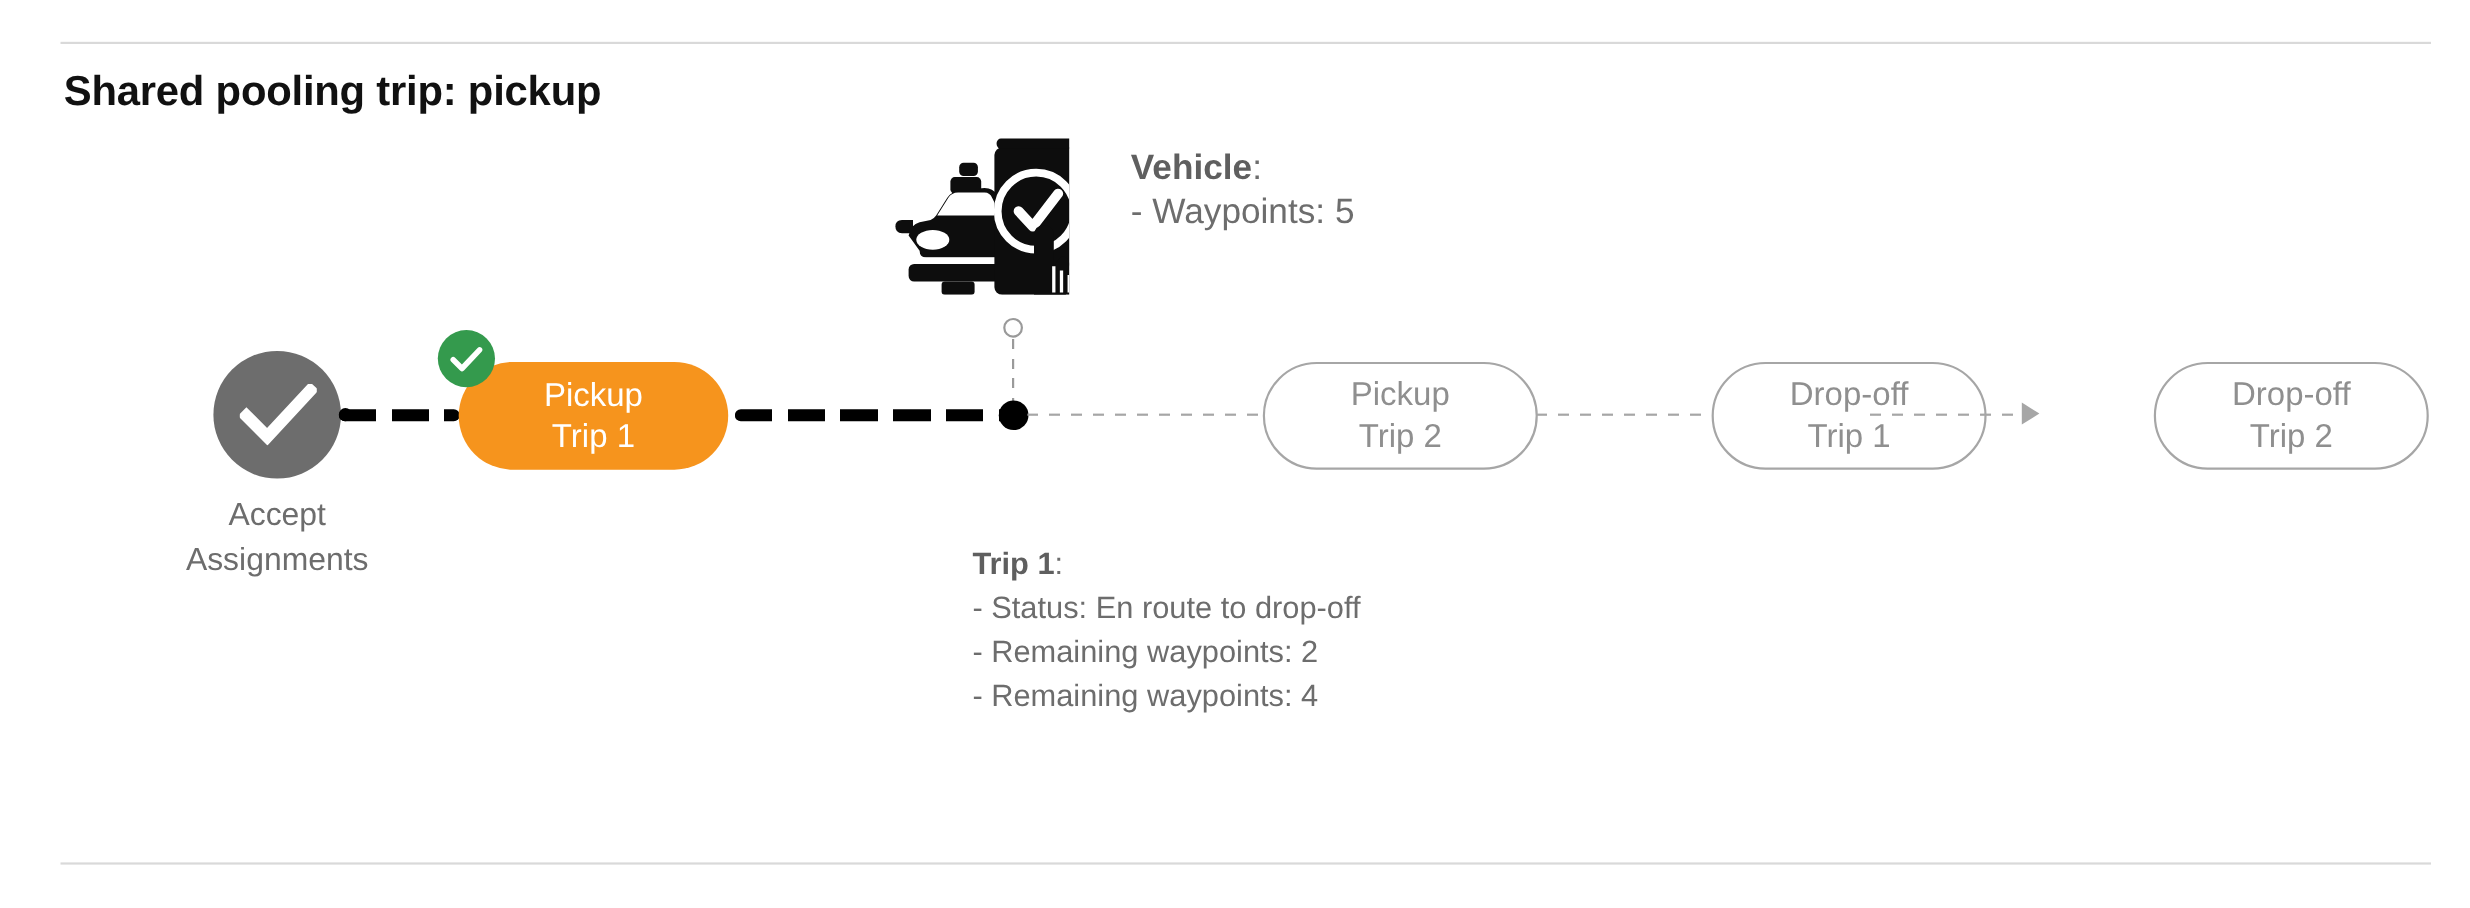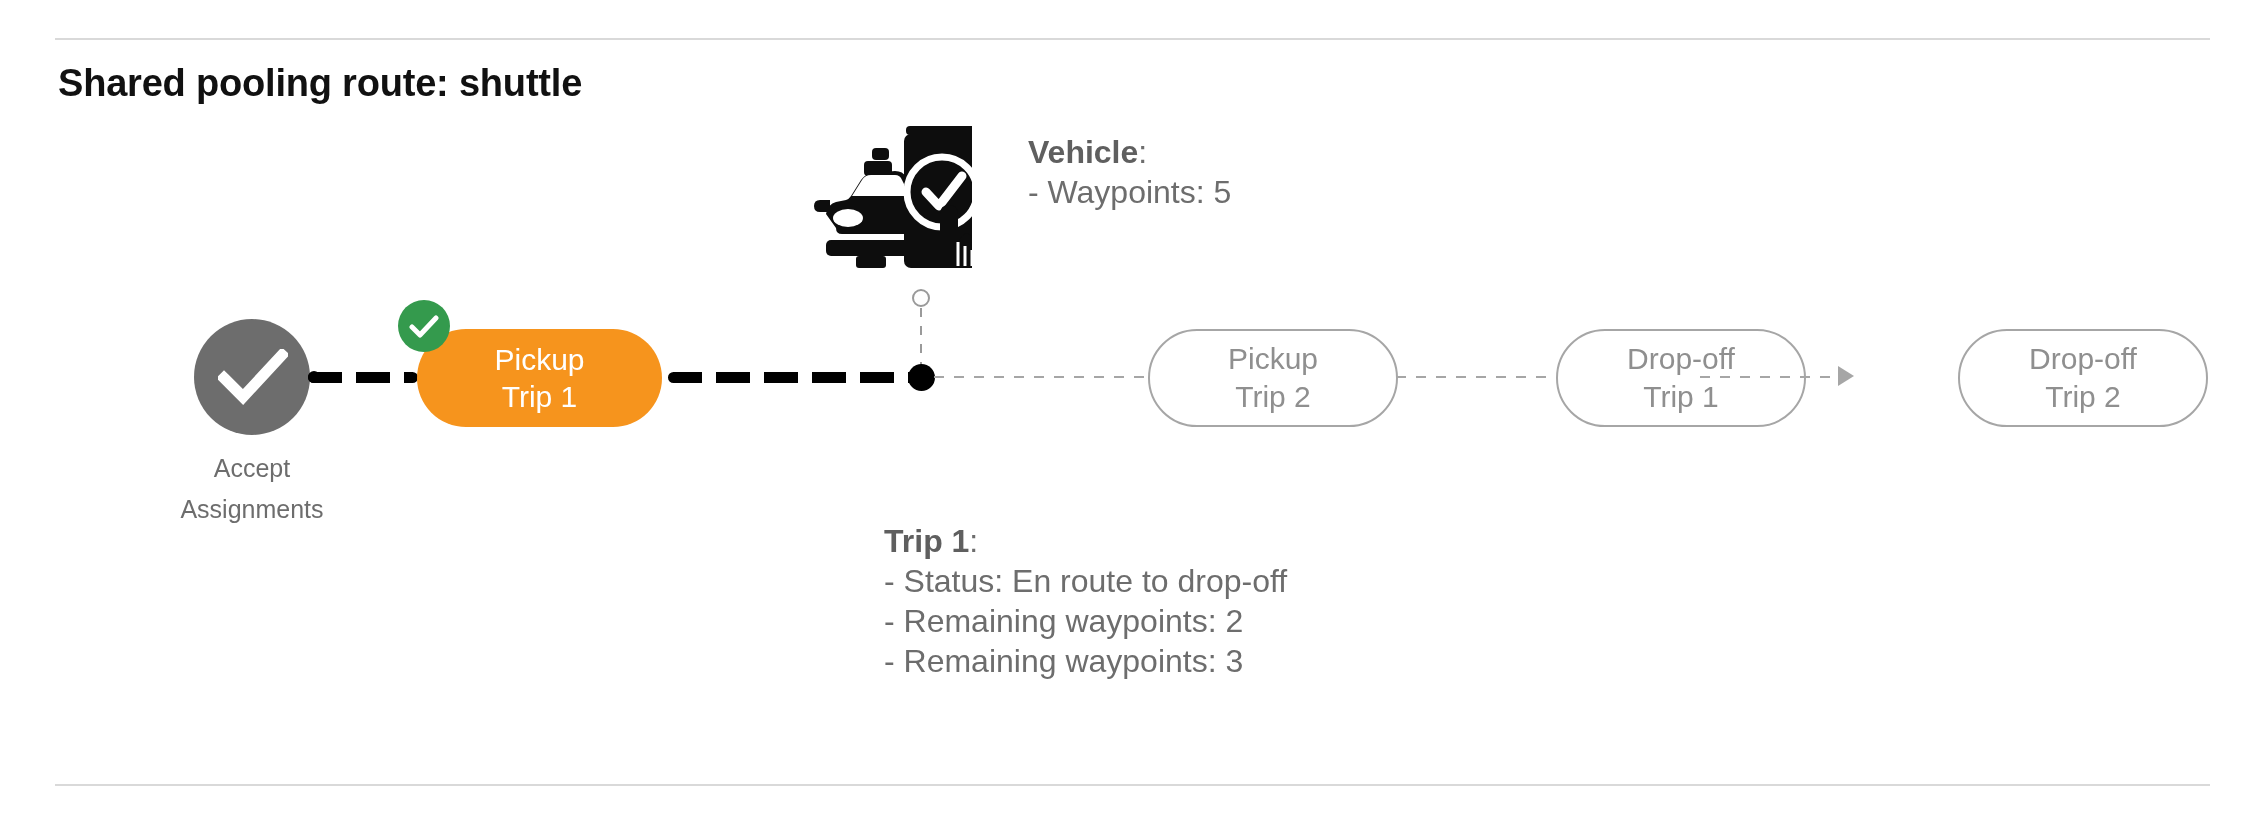--- a/index.html
+++ b/index.html
@@ -29,21 +29,21 @@
 
   
   .accept-node {
     position: absolute; left: 194px; top: 319px;
     width: 116px; height: 116px; border-radius: 50%;
     background: #6d6d6d;
   }
   .accept-node svg { position: absolute; left: 24px; top: 30px; }
   .accept-label {
     position: absolute; left: 112px; top: 448px; width: 280px;
-    text-align: center; color: #6d6d6d; font-size: 25px; line-height: 41px;
+    text-align: center; color: #6d6d6d; font-size: 29px; line-height: 41px;
   }
 
   
   .dash-black {
     position: absolute; height: 11px; top: 372px;
     background-image: repeating-linear-gradient(to right,
        #000 0px, #000 34px, rgba(0,0,0,0) 34px, rgba(0,0,0,0) 48px);
     border-radius: 6px;
   }
   .dash-black.seg1 { left: 308px; width: 110px; }
@@ -119,34 +119,34 @@
     align-items: center; justify-content: center;
     font-size: 30px; line-height: 38px; font-weight: 400;
   }
   .pill-idle.p1 { left: 1148px; }
   .pill-idle.p2 { left: 1556px; }
   .pill-idle.p3 { left: 1958px; }
 
   
   .trips-note {
     position: absolute; left: 884px; top: 493px;
-    font-size: 32px; line-height: 40px; color: #6d6d6d; white-space: nowrap; margin-top: 28px;
+    font-size: 28px; line-height: 40px; color: #6d6d6d; white-space: nowrap;
   }
   .trips-note b { color: #5f5f5f; font-weight: bold; }
   .nowrap { white-space: nowrap; }
 </style>
 </head>
 <body>
 
 <div class="page">
 
   <div class="divider top"></div>
   <div class="divider bottom"></div>
 
-  <div class="page-title">Shared pooling route: shuttle</div>
+  <div class="page-title">Shared pooling trip: pickup</div>
 
   <div class="timeline">
 
     <div class="accept-node">
       <span>
         <svg width="70" height="56" viewBox="0 0 70 56">
           <path d="M6 29 L25 48 L64 6" fill="none" stroke="#ffffff" stroke-width="11" stroke-linecap="square" stroke-linejoin="miter"></path>
         </svg>
       </span>
     </div>
@@ -232,16 +232,16 @@
       <span>Drop-off</span>
       <span>Trip 2</span>
     </div>
 
   </div>
 
   <div class="trips-note">
     <div class="nowrap"><b>Trip 1</b><span>:</span></div>
     <div class="nowrap">- Status:  En route to drop-off</div>
     <div class="nowrap">- Remaining waypoints: 2</div>
-    <div class="nowrap">- Remaining waypoints: 3</div>
+    <div class="nowrap">- Remaining waypoints: 4</div>
   </div>
 
 </div>
 
 </body></html>

